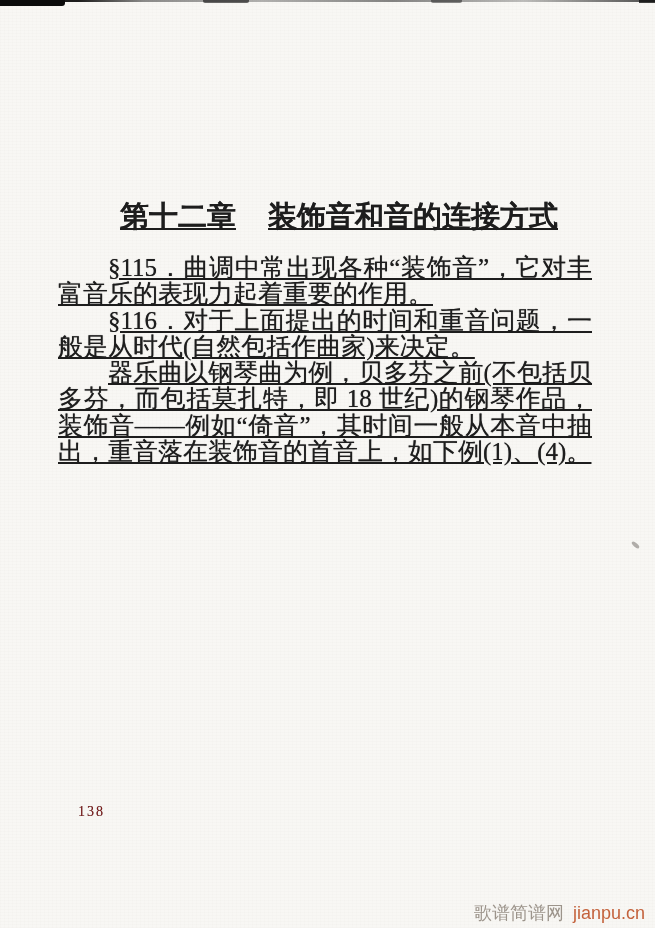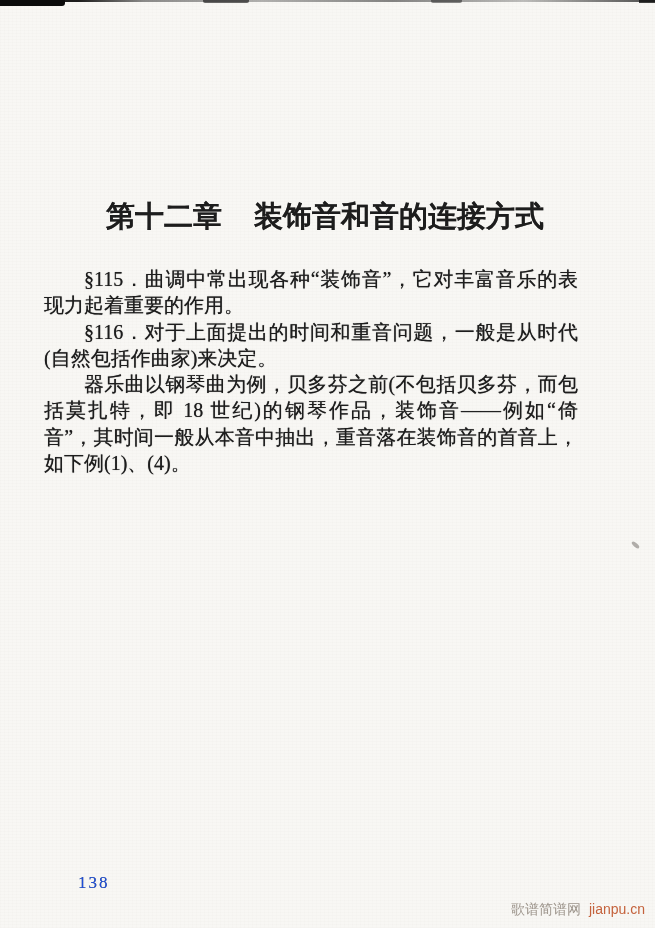--- a/index.html
+++ b/index.html
@@ -72,23 +72,24 @@
     position: absolute;
     top: 543px; left: 631px;
     width: 9px; height: 4px;
     background: rgba(90,85,80,0.45);
     border-radius: 50%;
     transform: rotate(40deg);
   }
   
   .content {
     position: absolute;
-    left: 44px;
+    left: 58px;
     top: 0;
     width: 534px;
+    text-decoration: underline;
   }
   .chapter-title {
     margin: 196px 0 0 0;
     text-align: center;
     font-size: 29px;
     font-weight: bold;
     line-height: 40px;
     white-space: nowrap;
     transform: translateX(14px);
     text-shadow: 0 0 0.6px rgba(25,25,25,0.65);
@@ -101,46 +102,46 @@
     margin: 28px 0 0 0;
     text-align: center;
     font-size: 22px;
     font-weight: bold;
     line-height: 28px;
     word-spacing: 12px;
     transform: translateX(-5px);
     text-shadow: 0 0 0.6px rgba(25,25,25,0.65);
   }
   .body-text {
-    margin-top: 30px;
-    font-size: 20px;
+    margin-top: 19px;
+    font-size: 25px;
     line-height: 26.3px;
     text-align: justify;
     text-justify: inter-ideograph;
     text-shadow: 0 0 0.7px rgba(25,25,25,0.8);
   }
   .body-text p {
     margin: 0;
     text-indent: 2em;
   }
   .page-number {
     position: absolute;
     left: 78px;
-    top: 873px;
-    font-size: 17px;
+    top: 804px;
+    font-size: 14px;
     letter-spacing: 2px;
-    color: #1d4ed8;
+    color: #7f1d1d;
     text-shadow: 0 0 0.5px rgba(30,30,30,0.6);
   }
   .watermark {
     position: absolute;
     right: 10px;
     top: 901px;
     font-family: "Liberation Sans", "DejaVu Sans", sans-serif;
-    font-size: 14px;
+    font-size: 18px;
     white-space: nowrap;
   }
   .wm-name {
     color: #9c948b;
   }
   .wm-url {
     color: #c4623c;
     margin-left: 4px;
   }
 </style>

